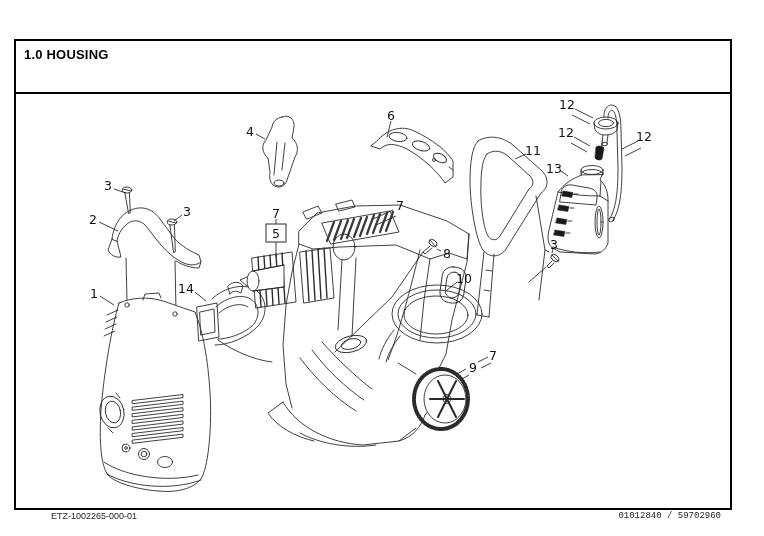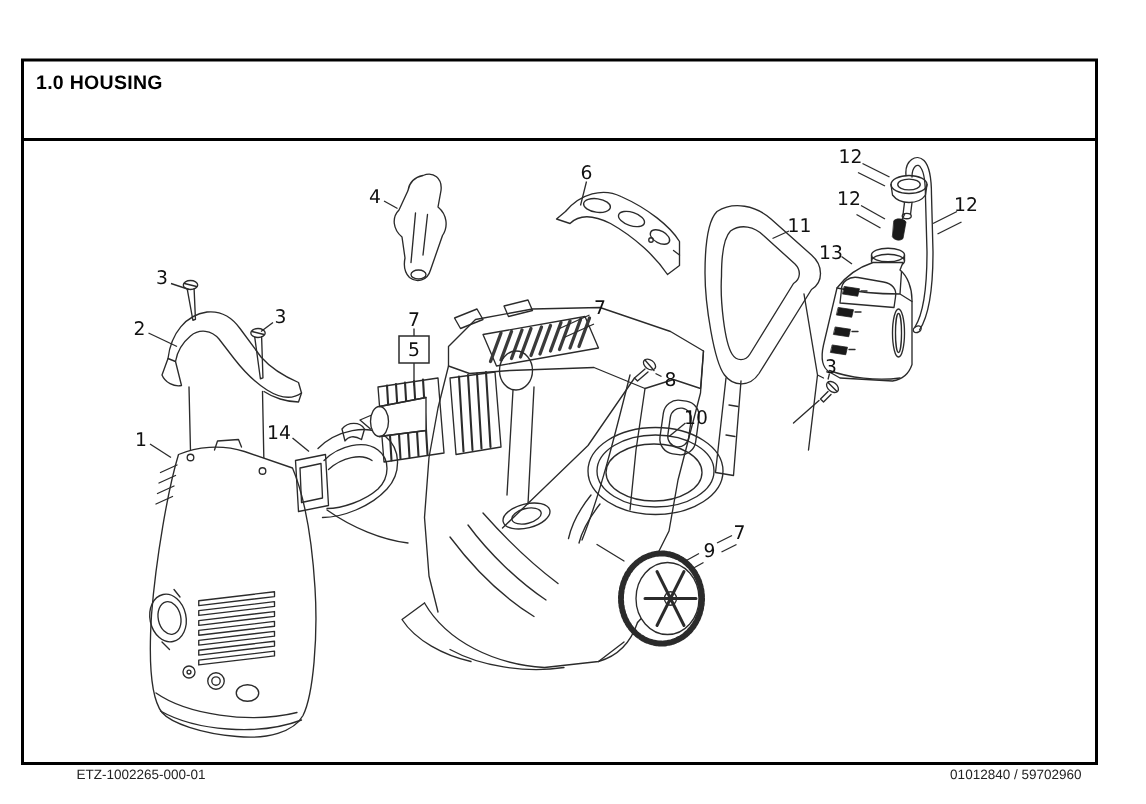--- a/index.html
+++ b/index.html
@@ -8,21 +8,21 @@
     font-family:"Liberation Sans","DejaVu Sans",sans-serif;overflow:hidden;
   }
   .sheet svg{position:absolute;left:0;top:0;}
   .frame-title{
     position:absolute;left:24px;top:47px;font-size:13px;font-weight:bold;color:#000;
     letter-spacing:.2px;
     text-align:center;
   }
   .footer-text{position:absolute;top:511px;font-size:9px;color:#222;padding-left:35px;}
   .footer-left{left:16px;}
-  .footer-right{right:43px;}
+  .footer-right{right:43px;font-family:Liberation Mono, monospace;}
   #art{stroke:#2b2b2b;stroke-width:.9;fill:none;stroke-linecap:round;stroke-linejoin:round;}
   #art .thick{stroke-width:2.2;stroke:#3a3a3a;}
   #art .rib{stroke-width:1.4;}
   #art .dark{fill:#1a1a1a;stroke:#1a1a1a;stroke-width:.5;}
   #art .white{fill:#fff;}
   #frame-lines{stroke:#000;fill:none;}
   #callouts line{stroke:#2b2b2b;stroke-width:.9;}
   #callouts rect{stroke:#2b2b2b;stroke-width:1;fill:none;}
   #callouts text{fill:#111;font-family:"DejaVu Sans",sans-serif;font-size:12.5px;text-anchor:middle;}
 </style>

